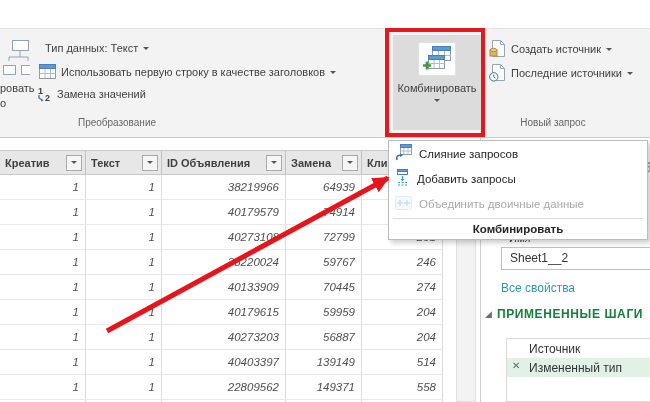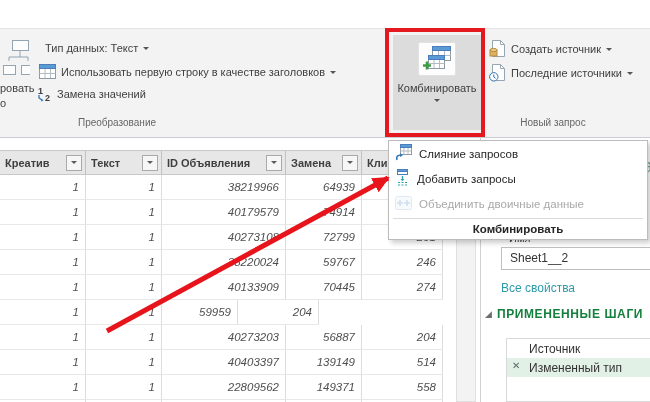--- a/index.html
+++ b/index.html
@@ -240,20 +240,21 @@
         <div class="grow">
           <div class="gcell" style="width: 86px;">1</div>
           <div class="gcell" style="width: 76px;">1</div>
           <div class="gcell" style="width: 124px;">40133909</div>
           <div class="gcell" style="width: 76px;">70445</div>
           <div class="gcell" style="width: 81px;">274</div>
         </div>
         <div class="grow">
           <div class="gcell" style="width: 86px;">1</div>
           <div class="gcell" style="width: 76px;">1</div>
+          <div class="gcell" style="width: 124px;">40179615</div>
           <div class="gcell" style="width: 76px;">59959</div>
           <div class="gcell" style="width: 81px;">204</div>
         </div>
         <div class="grow">
           <div class="gcell" style="width: 86px;">1</div>
           <div class="gcell" style="width: 76px;">1</div>
           <div class="gcell" style="width: 124px; text-align: right;">40273203</div>
           <div class="gcell" style="width: 76px;">56887</div>
           <div class="gcell" style="width: 81px;">204</div>
         </div>

